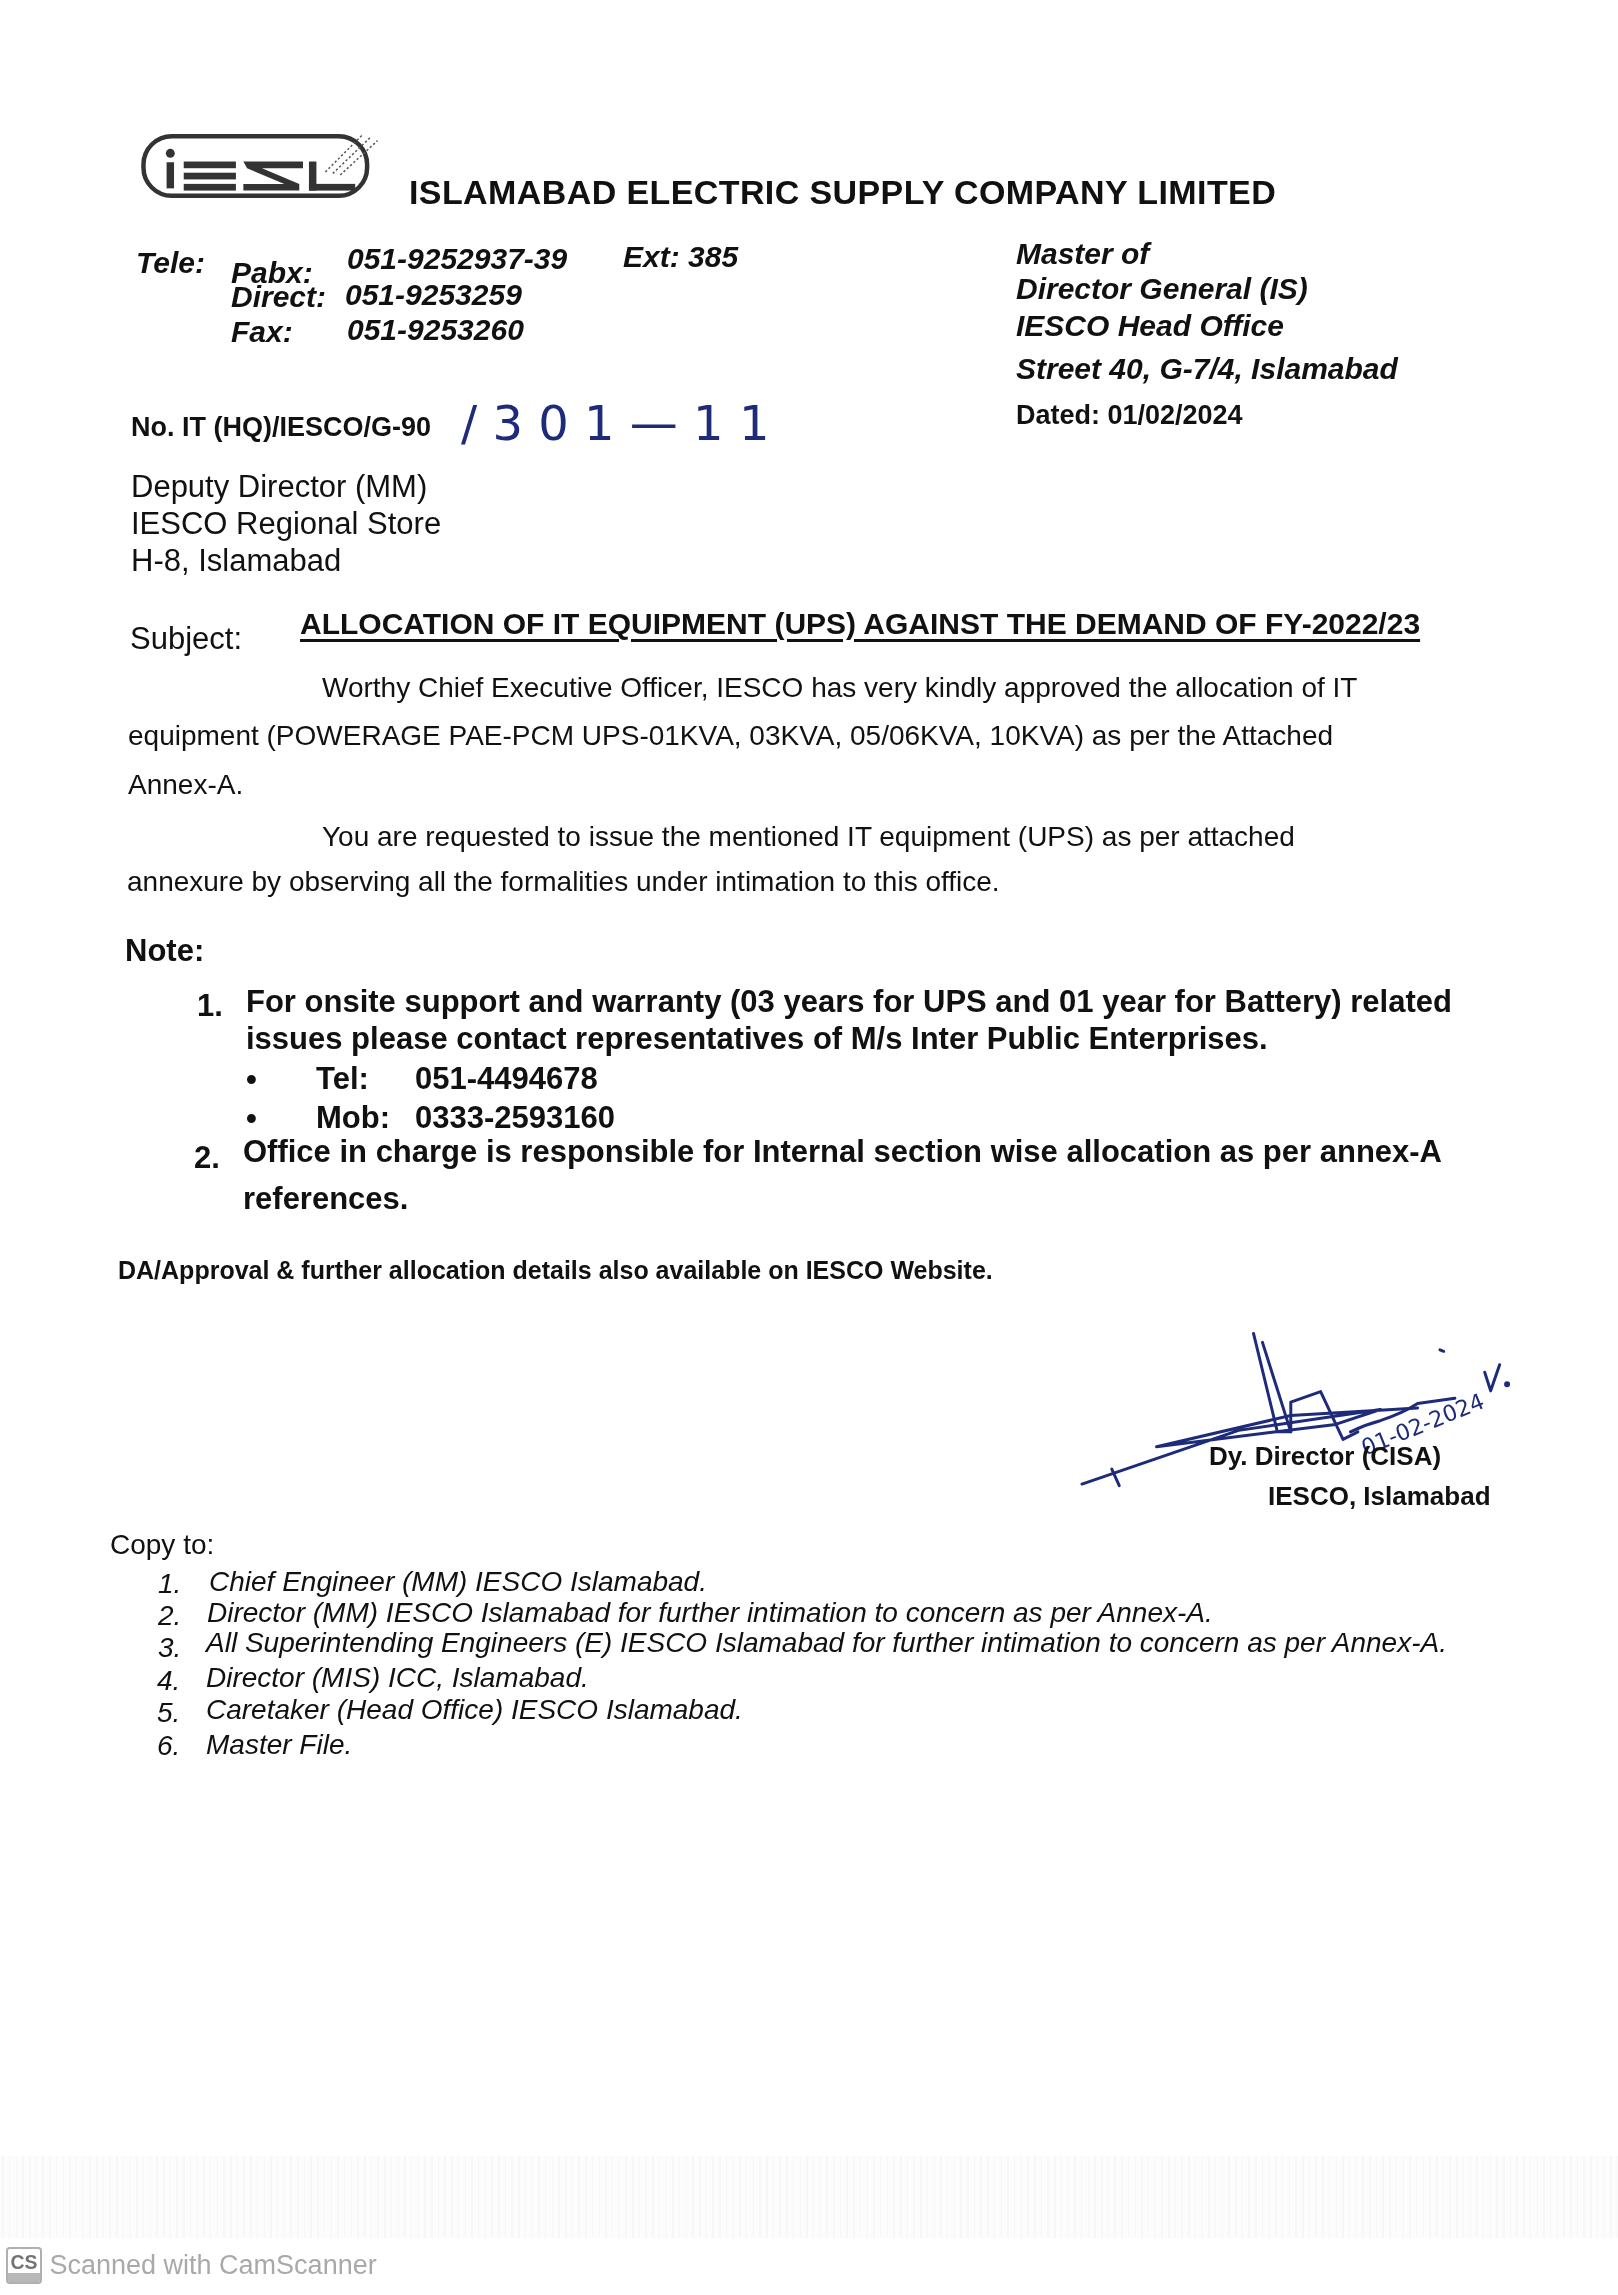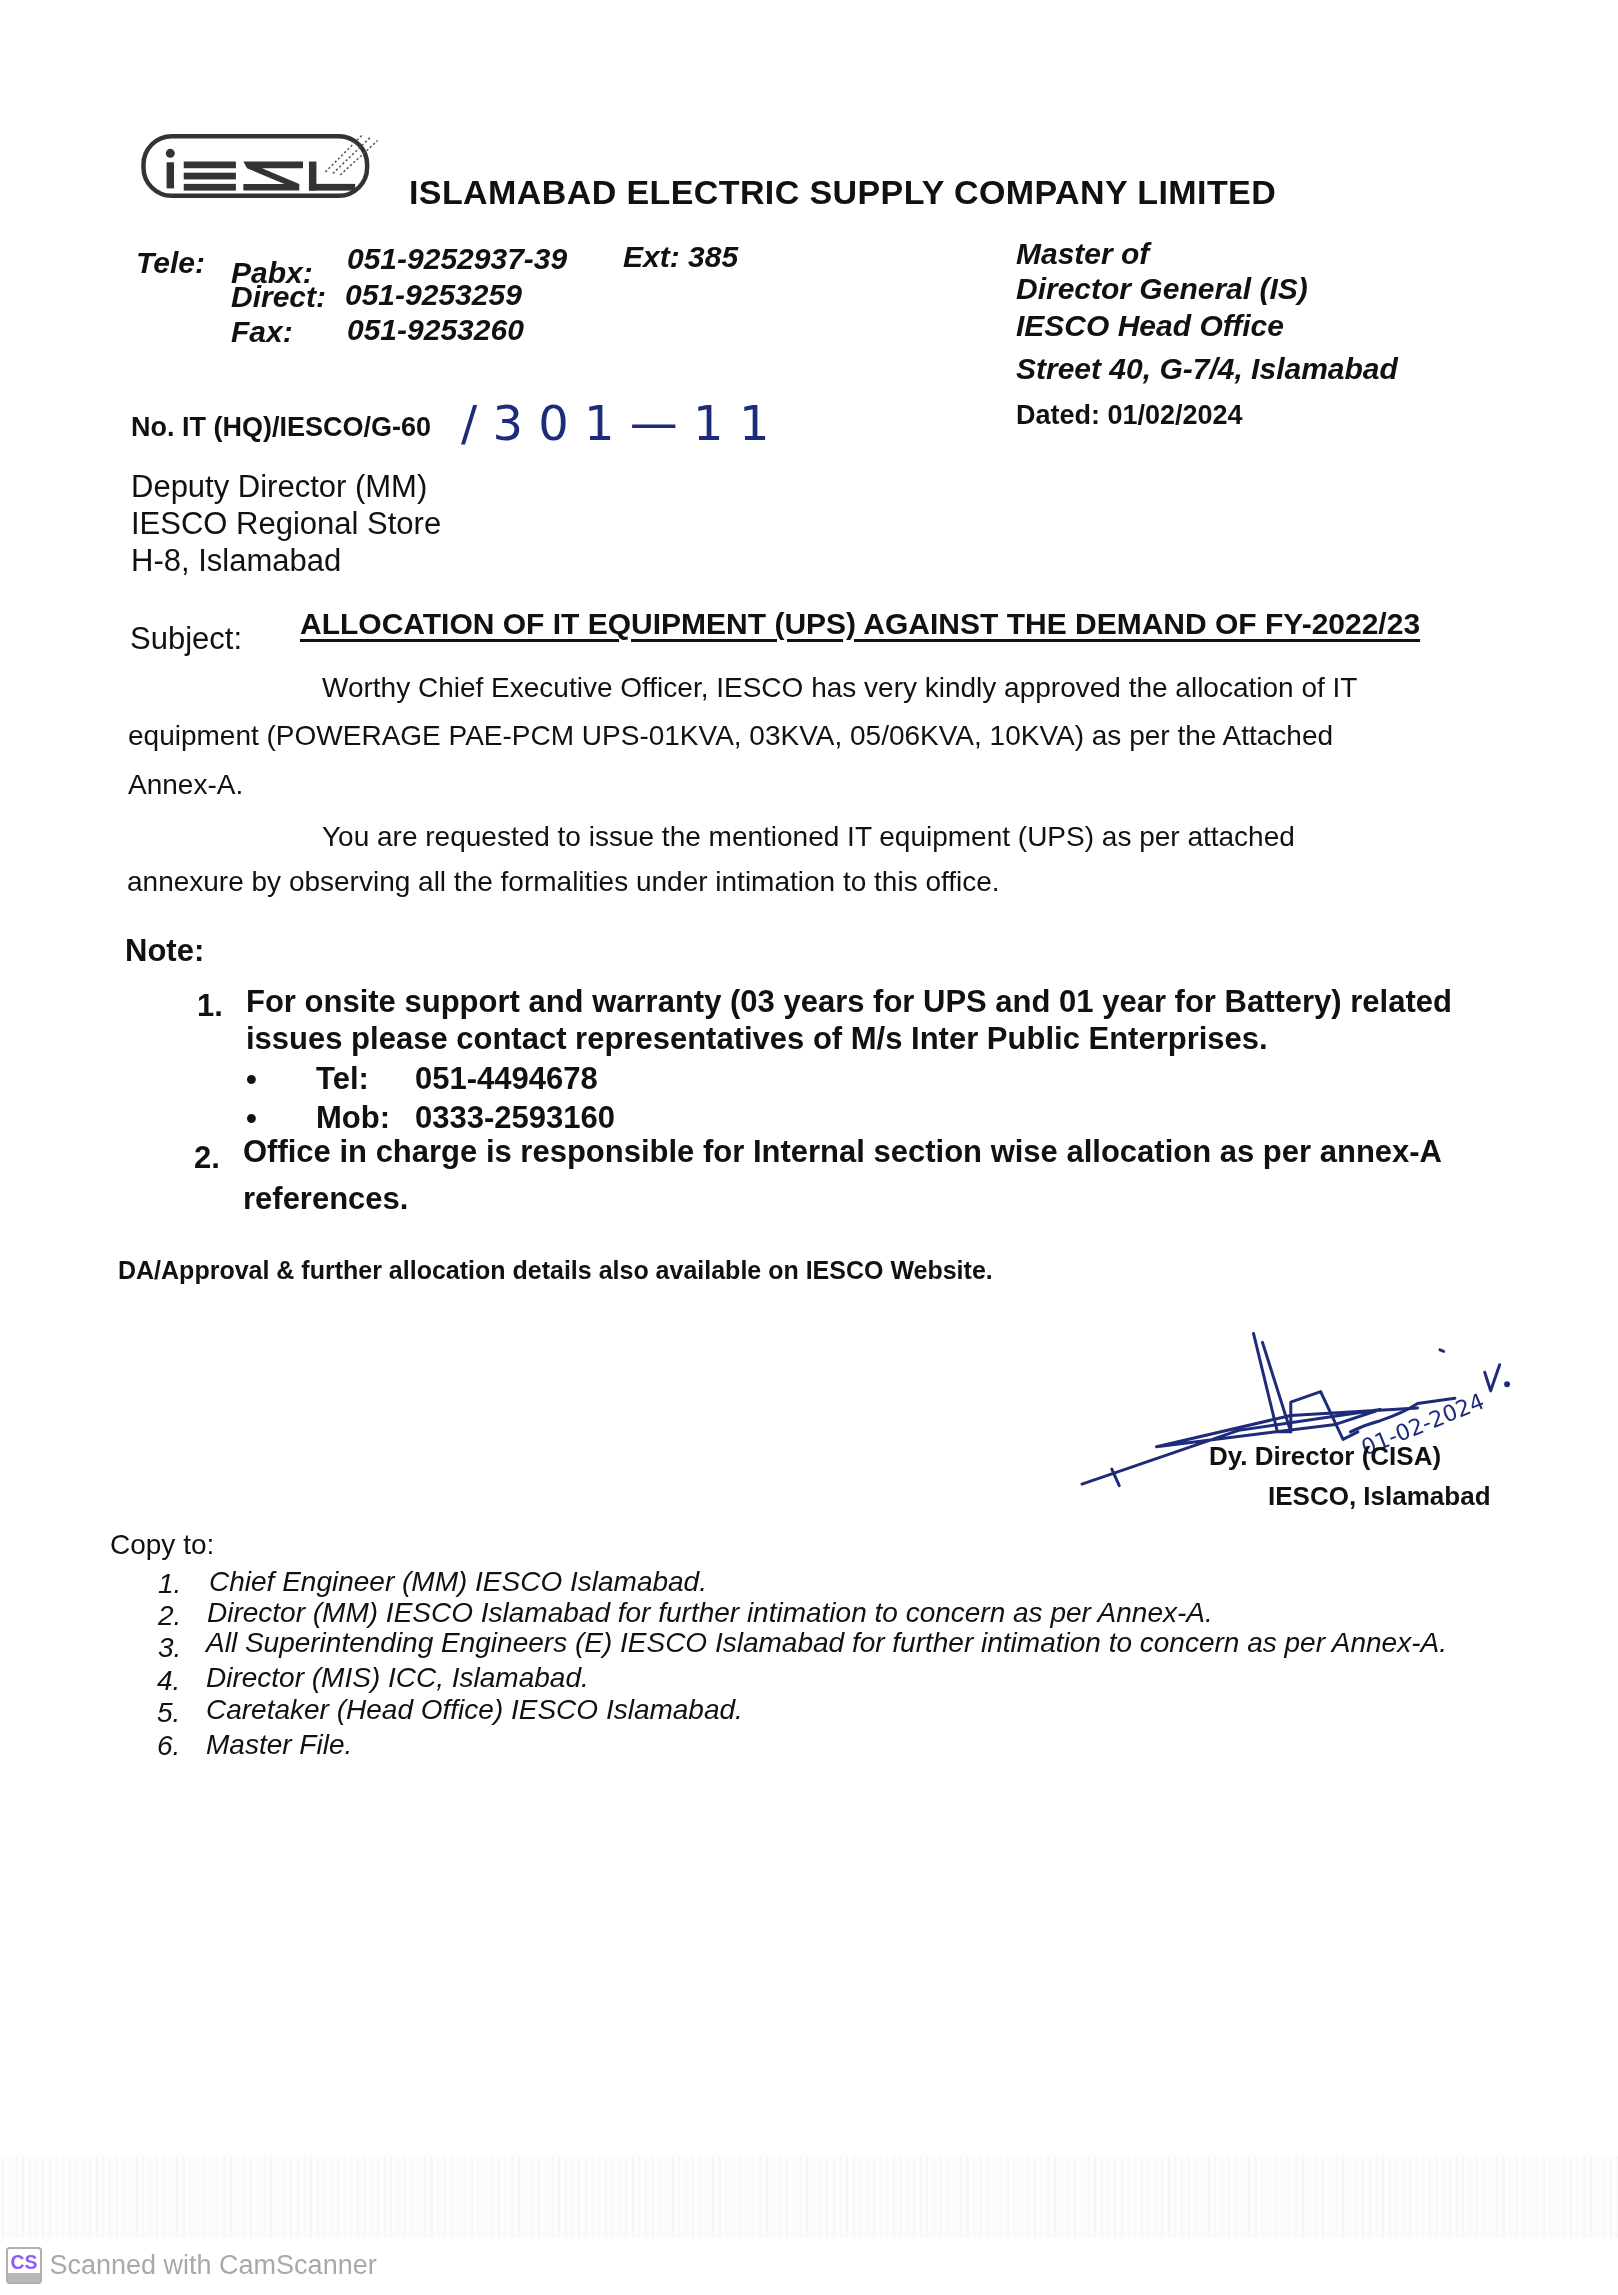--- a/index.html
+++ b/index.html
@@ -37,21 +37,21 @@
     .da { font-size: 25px; font-weight: bold; }
     .sig-title { font-size: 26px; font-weight: bold; line-height: 39px; text-align: center; }
     .copy-label { font-size: 28px; }
     .copy-item { font-size: 28px; font-style: italic; line-height: 33px; }
     .scanner {
       left: 6px; top: 2247px; display: flex; align-items: center; gap: 7.5px;
       color: #a9a9a9; font-size: 27px;
     }
     .cs-badge {
       width: 36px; height: 37px; border: 2.2px solid #b0b0b0; border-radius: 3.7px;
-      font-weight: bold; font-size: 19.4px; color: #8b5cf6;
+      font-weight: bold; font-size: 19.4px; color: #737373;
       display: flex; align-items: flex-start; justify-content: center; padding-top: 1.5px;
       box-sizing: border-box; position: relative; overflow: hidden;
     }
     .cs-badge::after {
       content: ""; position: absolute; left: 0; right: 0; bottom: 0; height: 9px; background: #b8b8b8;
     }
     .speckle {
       left: 0; top: 2156px; width: 1618px; height: 82px;
       background: repeating-linear-gradient(90deg, #fafafa 0 2.2px, #f1f1f1 2.2px 3.7px, #fbfbfb 3.7px 6.7px);
       opacity: 0.6;
@@ -86,21 +86,21 @@
 <div class="abs contact" style="left:231px; top:280px;">Direct:</div>
 <div class="abs contact" style="left:345px; top:278px;">051-9253259</div>
 <div class="abs contact" style="left:231px; top:315px;">Fax:</div>
 <div class="abs contact" style="left:347px; top:313px;">051-9253260</div>
 
 <div class="abs office" style="left:1016px; top:237px;">Master of</div>
 <div class="abs office" style="left:1016px; top:272px;">Director General (IS)</div>
 <div class="abs office" style="left:1016px; top:309px;">IESCO Head Office</div>
 <div class="abs office" style="left:1016px; top:346px;margin-top:6px;">Street 40, G-7/4, Islamabad</div>
 
-<div class="abs ref-no" style="left:131px; top:412px;">No. IT (HQ)/IESCO/G-60</div>
+<div class="abs ref-no" style="left:131px; top:412px;">No. IT (HQ)/IESCO/G-90</div>
 <div class="abs handwritten" style="left:461px; top:395px;">/ 3 0 1 — 1 1</div>
 <div class="abs ref-no" style="left:1016px; top:400px;">Dated: 01/02/2024</div>
 
 <div class="abs addressee" style="left:131px; top:468px;">
   <div>Deputy Director (MM)</div>
   <div>IESCO Regional Store</div>
   <div>H-8, Islamabad</div>
 </div>
 
 <div class="abs subject-label" style="left:130px; top:621px;">Subject:</div>

